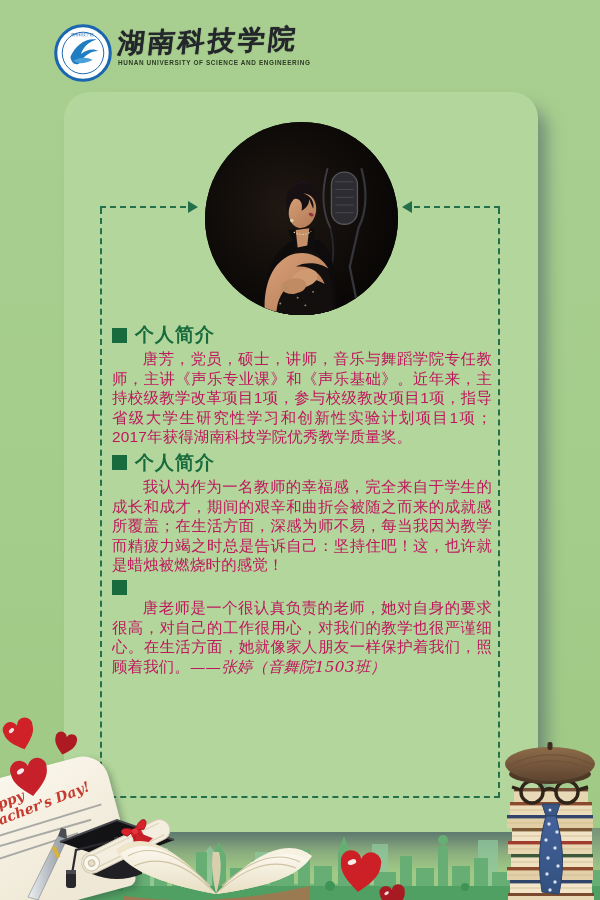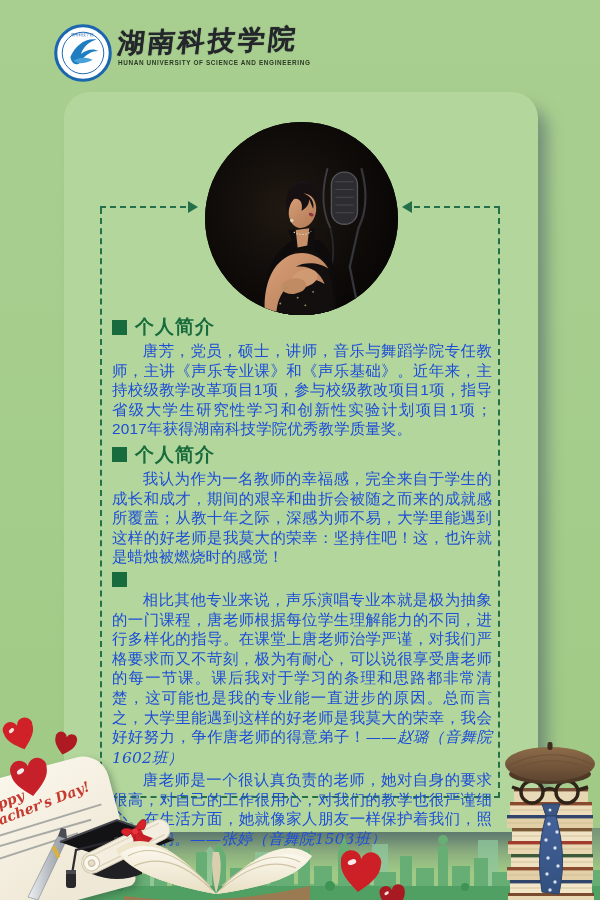--- a/index.html
+++ b/index.html
@@ -31,26 +31,26 @@
   .dash-arrow{position:absolute;top:-7px;width:0;height:0;border-top:6px solid transparent;border-bottom:6px solid transparent;}
   .dash-arrow.to-right{left:86px;border-left:10px solid #23704a;}
   .dash-arrow.to-left{right:86px;border-right:10px solid #23704a;}
 
   
   .photo{position:absolute;left:141px;top:30px;width:193px;height:193px;border-radius:50%;
          overflow:hidden;z-index:3;background:#070605;}
   .photo svg{display:block;width:100%;height:100%;}
 
   
-  .content{position:absolute;left:48px;top:224px;width:380px;z-index:3;}
+  .content{position:absolute;left:48px;top:232px;width:380px;z-index:3;}
   .sec-h{margin:5px 0 3px;font-size:19px;line-height:22px;font-weight:bold;color:#186b3d;
          letter-spacing:1px;display:flex;align-items:center;}
   .sec-h .sq{width:15px;height:15px;background:#186b3d;margin-right:8px;flex:0 0 auto;}
   .content section:first-child .sec-h{margin-top:0;}
-  .body-p{margin:0 0 2px;font-size:15.4px;line-height:19.6px;color:#1d4ed8;
+  .body-p{margin:0 0 2px;font-size:15.4px;line-height:19.6px;color:#be185d;
           text-align:justify;text-indent:2em;letter-spacing:.2px;}
   .attr{font-family:"DejaVu Serif","Liberation Serif",serif;font-style:italic;}
 
   
   .bottom-band{position:absolute;left:0;top:828px;width:600px;height:52px;z-index:1;
                background:linear-gradient(180deg,rgba(84,101,108,.55),rgba(84,101,108,0) 85%);}
   .skyline{position:absolute;left:0;bottom:0;width:600px;height:78px;z-index:3;}
 
   
   .heart{position:absolute;z-index:6;}
@@ -177,31 +177,28 @@
           <span>唐芳，党员，硕士，讲师，音乐与舞蹈学院专任教师，主讲《声乐专业课》和《声乐基础》。近年来，主持校级教学改革项目1项，参与校级教改项目1项，指导省级大学生研究性学习和创新性实验计划项目1项；2017年获得湖南科技学院优秀教学质量奖。</span>
         </p>
       </section>
 
       <section>
         <h2 class="sec-h">
           <span class="sq"></span>
           <span>个人简介</span>
         </h2>
         <p class="body-p">
-          <span>我认为作为一名教师的幸福感，完全来自于学生的成长和成才，期间的艰辛和曲折会被随之而来的成就感所覆盖；从教十年之际，深感为师不易，大学里能遇到这样的好老师是我莫大的荣幸：坚持住吧！这，也许就是蜡烛被燃烧时的感觉！</span>
+          <span>我认为作为一名教师的幸福感，完全来自于学生的成长和成才，期间的艰辛和曲折会被随之而来的成就感所覆盖；在生活方面，深感为师不易，每当我因为教学而精疲力竭之时总是告诉自己：坚持住吧！这，也许就是蜡烛被燃烧时的感觉！</span>
         </p>
       </section>
 
       <section>
         <h2 class="sec-h">
           <span class="sq"></span>
         </h2>
-        <p class="body-p">
-          <span>相比其他专业来说，声乐演唱专业本就是极为抽象的一门课程，唐老师根据每位学生理解能力的不同，进行多样化的指导。在课堂上唐老师治学严谨，对我们严格要求而又不苛刻，极为有耐心，可以说很享受唐老师的每一节课。课后我对于学习的条理和思路都非常清楚，这可能也是我的专业能一直进步的原因。总而言之，大学里能遇到这样的好老师是我莫大的荣幸，我会好好努力，争作唐老师的得意弟子！</span><span class="attr">——赵璐（音舞院1602班）</span>
-        </p>
         <p class="body-p">
           <span>唐老师是一个很认真负责的老师，她对自身的要求很高，对自己的工作很用心，对我们的教学也很严谨细心。在生活方面，她就像家人朋友一样保护着我们，照顾着我们。</span><span class="attr">——张婷（音舞院1503班）</span>
         </p>
       </section>
 
     </div>
   </div>
 
   <div class="skyline">
     <svg viewBox="0 0 600 78" preserveAspectRatio="none">

